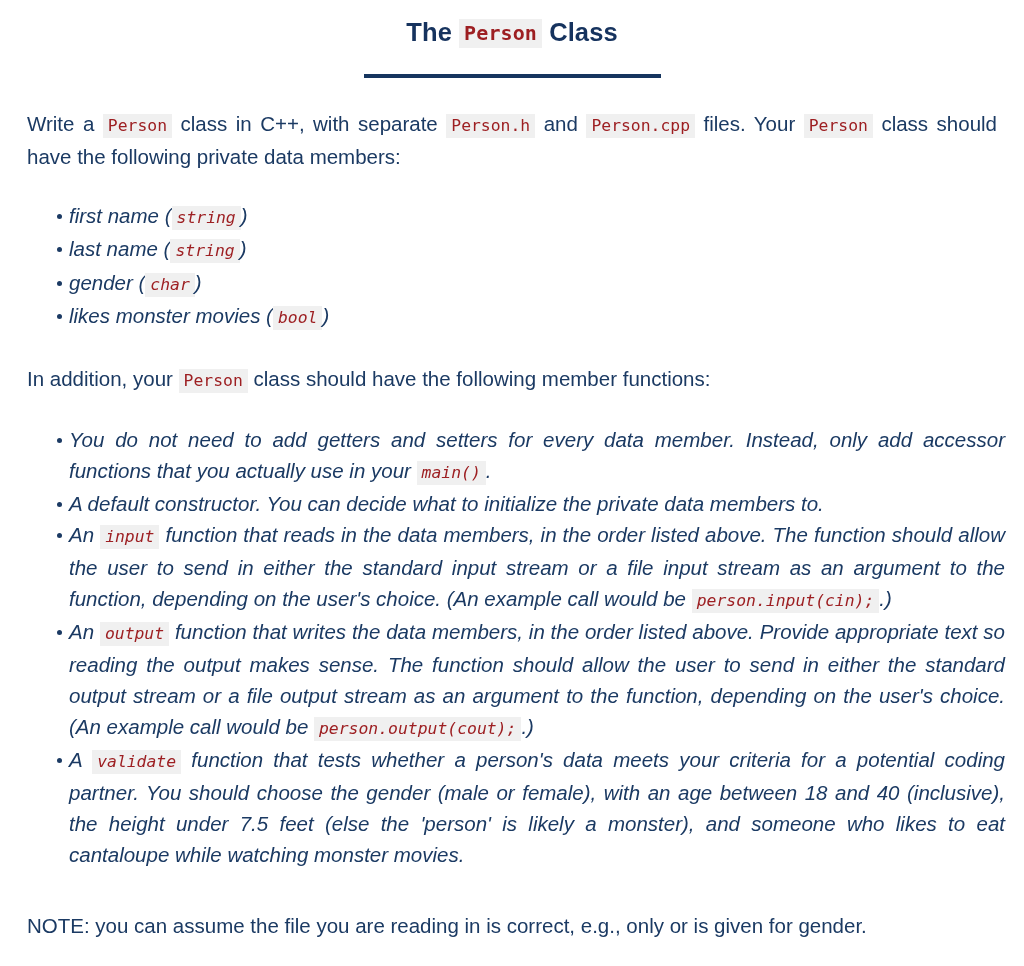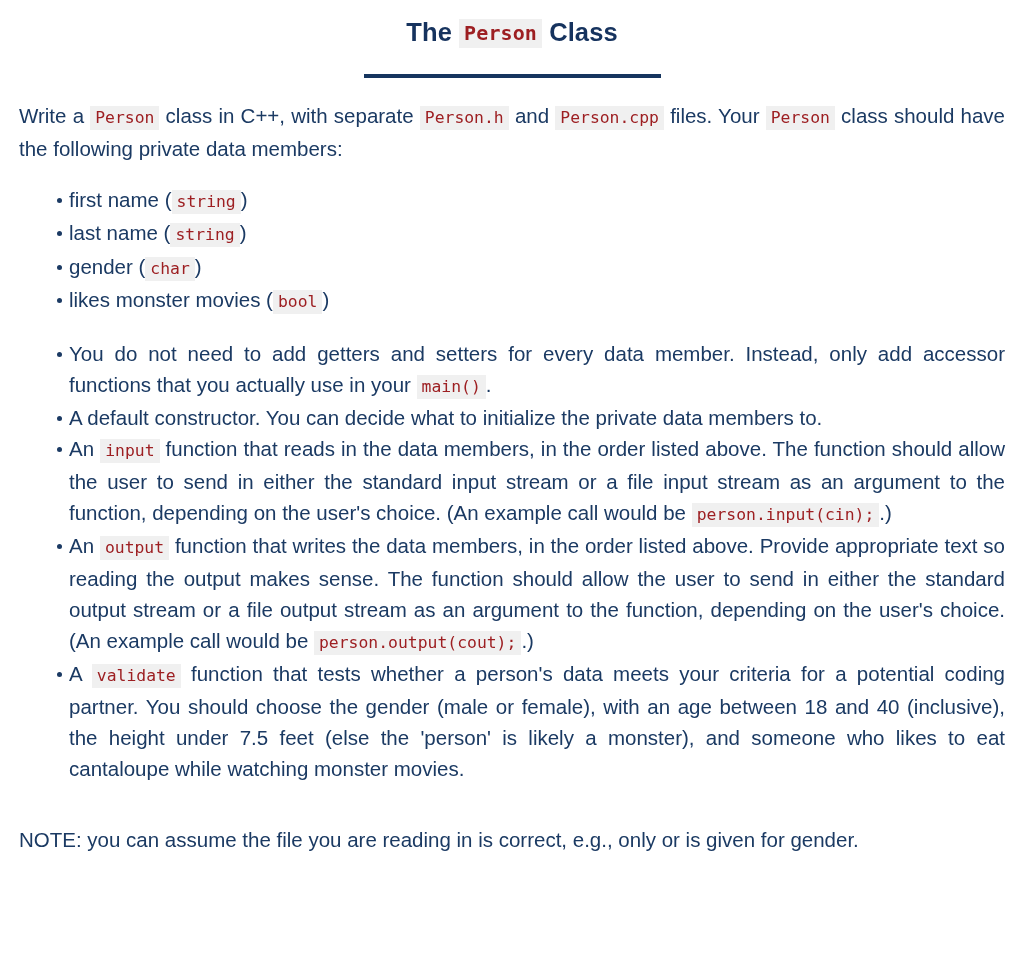--- a/index.html
+++ b/index.html
@@ -53,21 +53,21 @@
     background: #f0f0f0;
     color: #9d1f22;
     border-radius: 0;
     padding: 2px 5px 3px 5px;
     font-size: 0.80em;
     white-space: pre;
   }
 
   
   p.body-text {
-    margin: 0;
+    margin: 8px;
     padding-top: 22px;
     font-size: 20.5px;
     line-height: 31px;
     color: #1b3a63;
     text-align: justify;
   }
   p.body-text.note { text-align: left; }
 
   
   ul.doc-list {
@@ -77,20 +77,21 @@
     font-size: 20.5px;
     line-height: 31px;
   }
   ul.doc-list.members { padding-top: 20px; }
   ul.doc-list.functions { padding-top: 20px; }
 
   ul.doc-list > li {
     position: relative;
     padding-left: 50px;
     color: #1b3a63;
+    font-style: italic;
   }
   ul.doc-list > li::before {
     content: "";
     position: absolute;
     left: 38px;
     top: 14px;
     width: 5px;
     height: 5px;
     border-radius: 50%;
     background: #1b3a63;
@@ -116,20 +117,21 @@
 
   <p class="body-text"><span>Write a </span><code class="code">Person</code><span> class in C++, with separate </span><code class="code">Person.h</code><span> and </span><code class="code">Person.cpp</code><span> files. Your </span><code class="code">Person</code><span> class should have the following private data members:</span></p>
 
   <ul class="doc-list members">
     <li><span>first name (</span><code class="code">string</code><span>)</span></li>
     <li><span>last name (</span><code class="code">string</code><span>)</span></li>
     <li><span>gender (</span><code class="code">char</code><span>)</span></li>
     <li><span>likes monster movies (</span><code class="code">bool</code><span>)</span></li>
   </ul>
 
+  <p class="body-text"><span>In addition, your </span><code class="code">Person</code><span> class should have the following member functions:</span></p>
 
   <ul class="doc-list functions">
 
     <li><span>You do not need to add getters and setters for every data member. Instead, only add accessor functions that you actually use in your </span><code class="code">main()</code><span class="j-end">.</span></li>
 
     <li><span>A default constructor. You can decide what to initialize the private data members to.</span></li>
 
     <li><span>An </span><code class="code">input</code><span> function that reads in the data members, in the order listed above. The function should allow the user to send in either the standard input stream or a file input stream as an argument to the function, depending on the user's choice. (An example call would be </span><code class="code">person.input(cin);</code><span class="j-end">.)</span></li>
 
     <li><span>An </span><code class="code">output</code><span> function that writes the data members, in the order listed above. Provide appropriate text so reading the output makes sense. The function should allow the user to send in either the standard output stream or a file output stream as an argument to the function, depending on the user's choice. (An example call would be </span><code class="code">person.output(cout);</code><span class="j-end">.)</span></li>

